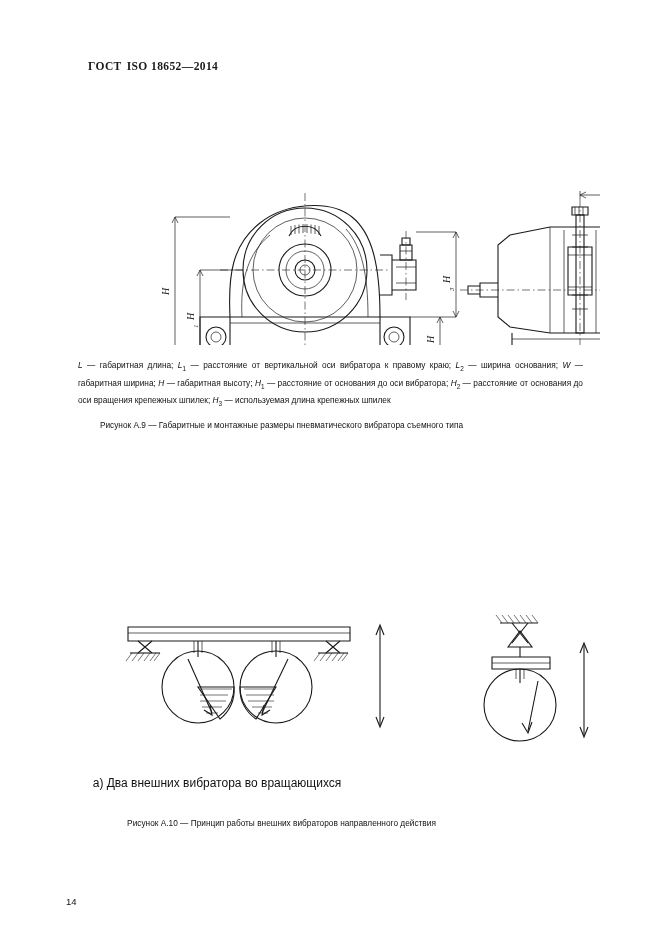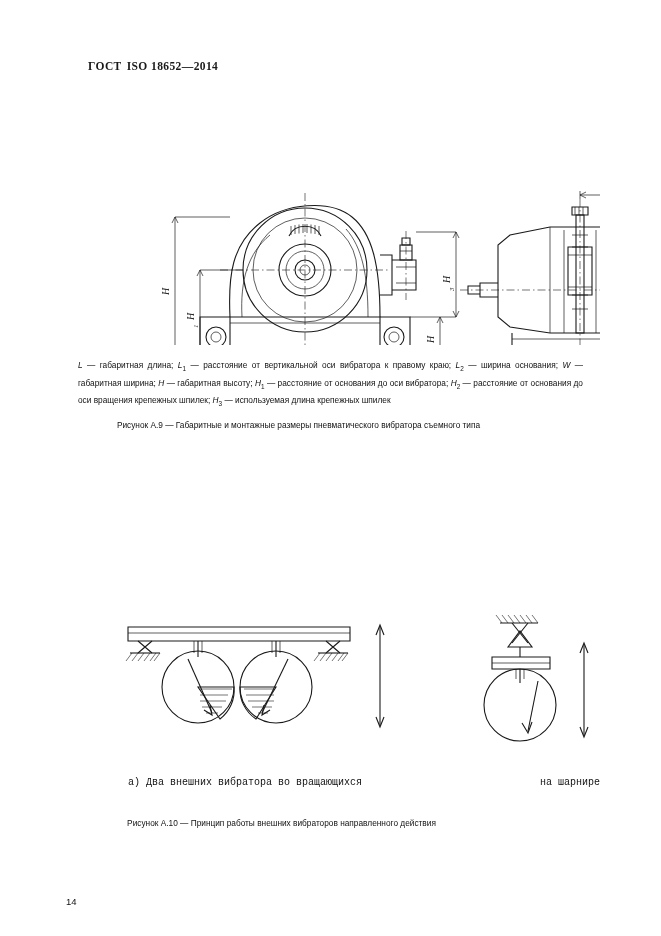--- a/index.html
+++ b/index.html
@@ -32,27 +32,27 @@
     text-align:justify;
   }
   .legend .it{font-style:italic;}
   .legend sub{font-size:6.4px;}
 
   .figcap{
     position:absolute;
     font-family:"Liberation Sans", sans-serif;
     font-size:8.3px;color:#111;text-align:center;width:100%;
   }
-  #cap-a9{top:420px;left:9px;padding-left:8px;}
+  #cap-a9{top:420px;left:0;}
   #cap-a10{top:818px;left:0;}
 
   .subcap{
     position:absolute;
-    font-family:Liberation Mono, monospace;
-    font-size:10px;color:#111;text-align:right;line-height:16px;
+    font-family:Liberation Sans, sans-serif;
+    font-size:12px;color:#111;text-align:center;line-height:16px;
   }
   #sub-a{left:72px;top:775px;width:290px;}
   #sub-b{left:370px;top:775px;width:230px;}
 
   .pagenum{
     position:absolute;left:66px;top:896px;
     font-family:"Liberation Sans", sans-serif;
     font-size:9.5px;color:#111;
   }
 
@@ -270,19 +270,18 @@
       <path class="ln med" d="M524 50 L524 140"></path>
       <path class="ln med" d="M520 58 L524 48 L528 58"></path>
       <path class="ln med" d="M520 132 L524 142 L528 132"></path>
     </svg>
   </div>
 
   <div class="subcap" id="sub-a">
     <div>a)  Два внешних вибратора во вращающихся</div>
   </div>
   <div class="subcap" id="sub-b">
-    <div>на шарнире</div>
   </div>
 
   <div class="figcap" id="cap-a10">Рисунок  А.10 — Принцип работы внешних вибраторов направленного действия</div>
 
   <div class="pagenum">14</div>
 </div>
 
 </body></html>

